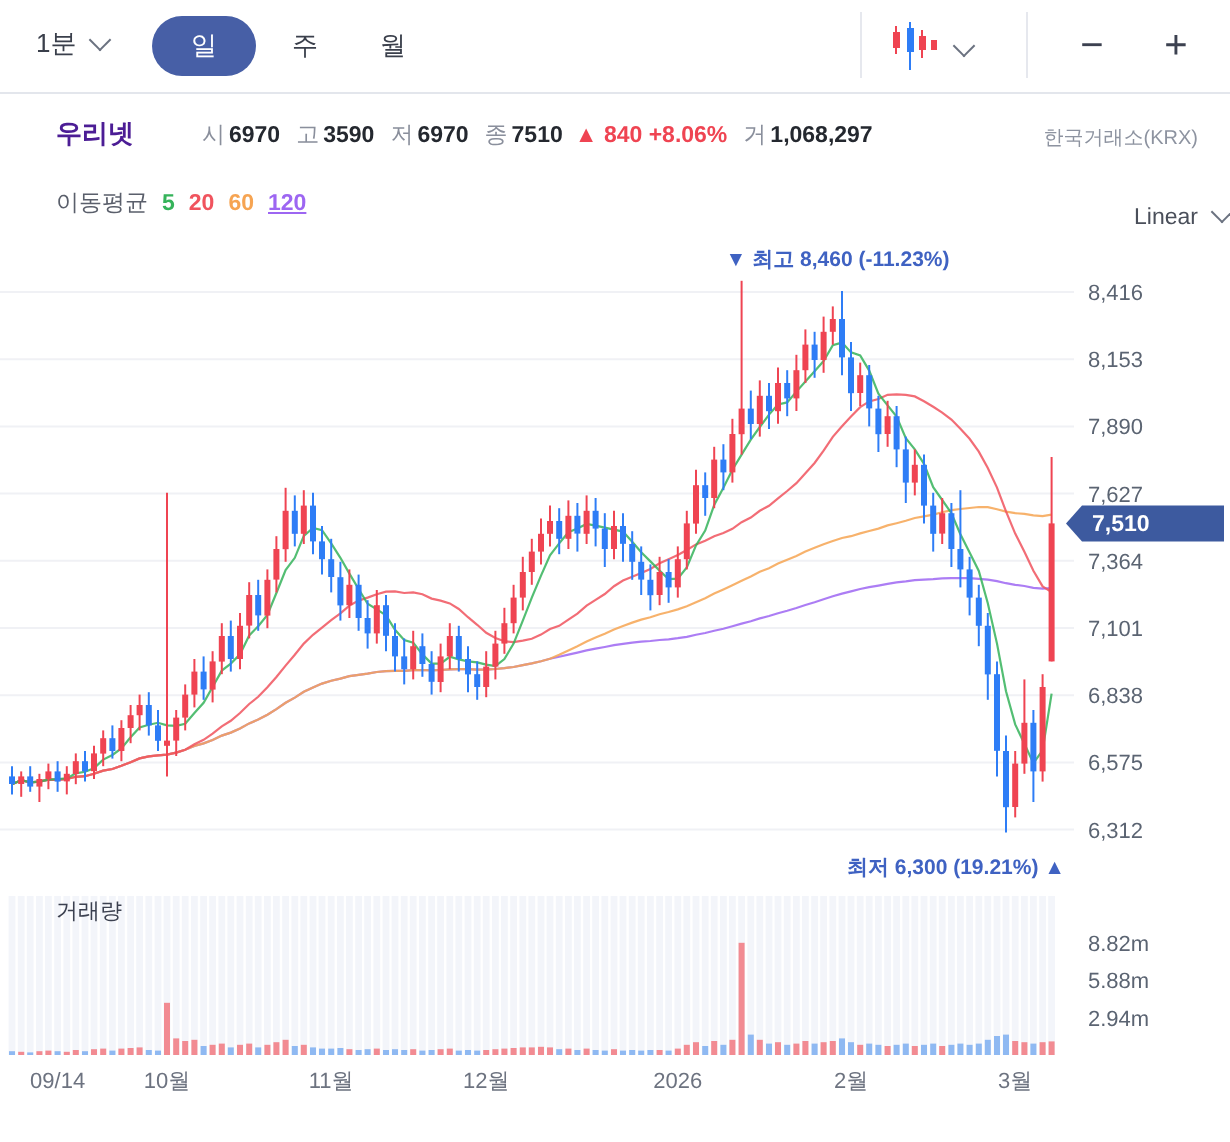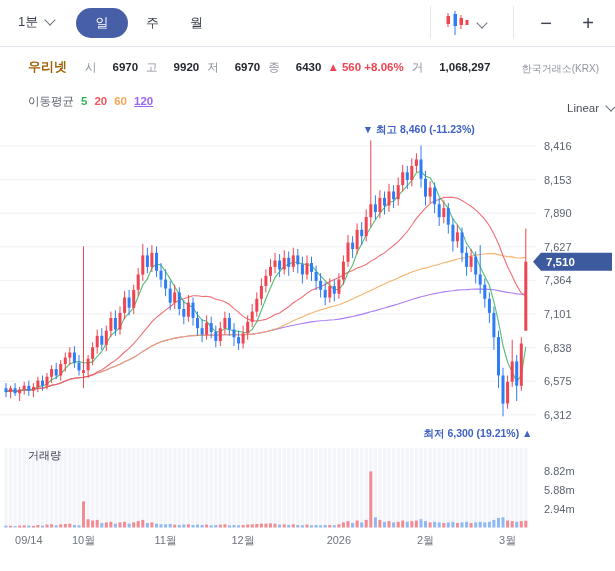--- a/index.html
+++ b/index.html
@@ -13,23 +13,23 @@
         color:#fff;font-size:13px;display:flex;align-items:center;justify-content:center;cursor:pointer;}
   .period{position:absolute;top:14px;font-size:13px;color:#3a3f4b;cursor:pointer;}
   .p-week{left:146px;} .p-month{left:190px;}
   .vdiv{position:absolute;top:6px;width:1px;height:33px;background:#e6e8ee;}
   .ctype{position:absolute;left:444px;top:9px;width:56px;height:28px;display:flex;align-items:center;cursor:pointer;}
   .zoombtn{position:absolute;top:8px;width:32px;height:30px;display:flex;align-items:center;justify-content:center;
            font-size:20px;color:#3c4150;cursor:pointer;}
   .z-out{left:530px;} .z-in{left:572px;}
   
   .infobar{position:absolute;left:28px;top:58px;font-size:11.5px;color:#7d8291;white-space:nowrap;}
-  .infobar .name{font-size:13px;font-weight:bold;color:#a16207;margin-right:10px;}
+  .infobar .name{font-size:13px;font-weight:bold;color:#4c1d95;margin-right:26px;}
   .infobar .lbl{margin-left:8px;color:#8a8f9c;}
-  .infobar .val{color:#24282f;font-weight:bold;margin-left:16px;}
+  .infobar .val{color:#24282f;font-weight:bold;margin-left:2px;}
   .infobar .chg{color:#ef4452;font-weight:bold;margin-left:6px;}
   .exchange{position:absolute;right:16px;top:62px;font-size:10px;color:#8d93a0;}
   
   .mabar{position:absolute;left:28px;top:94px;font-size:11.5px;color:#5a5f6b;}
   .mabar b{font-weight:bold;margin-left:7px;}
   .scalesel{position:absolute;right:0;top:102px;font-size:11.5px;color:#4a4f5a;cursor:pointer;}
   
   .chartwrap{position:absolute;left:0;top:120px;width:615px;height:451px;}
   svg text{font-family:"Liberation Sans",sans-serif;}
 </style>
@@ -59,21 +59,21 @@
         <rect x="21.5" y="11" width="3" height="5" fill="#ef4452"></rect>
       </svg>
       <span class="chev"></span>
     </span>
     <span class="vdiv" style="left:513px;"></span>
     <span class="zoombtn z-out">−</span>
     <span class="zoombtn z-in">+</span>
   </div>
 
   <div class="infobar">
-    <span class="name">우리넷</span><span class="lbl">시</span><span class="val">6970</span><span class="lbl">고</span><span class="val">9920</span><span class="lbl">저</span><span class="val">6970</span><span class="lbl">종</span><span class="val">6430</span><span class="chg">▲ 560 +8.06%</span><span class="lbl">거</span><span class="val">1,068,297</span>
+    <span class="name">우리넷</span><span class="lbl">시</span><span class="val">6970</span><span class="lbl">고</span><span class="val">3590</span><span class="lbl">저</span><span class="val">6970</span><span class="lbl">종</span><span class="val">7510</span><span class="chg">▲ 840 +8.06%</span><span class="lbl">거</span><span class="val">1,068,297</span>
   </div>
   <div class="exchange">한국거래소(KRX)</div>
 
   <div class="mabar">
     <span>이동평균</span><b id="ma5" style="color: rgb(53, 179, 90);">5</b><b id="ma20" style="color: rgb(240, 84, 94); text-align: center;">20</b><b id="ma60" style="color: rgb(246, 164, 82);">60</b><b id="ma120" style="color: rgb(157, 102, 242); text-decoration: underline;">120</b>
   </div>
   <div class="scalesel">
     <span>Linear</span><span class="chev"></span>
   </div>
 

